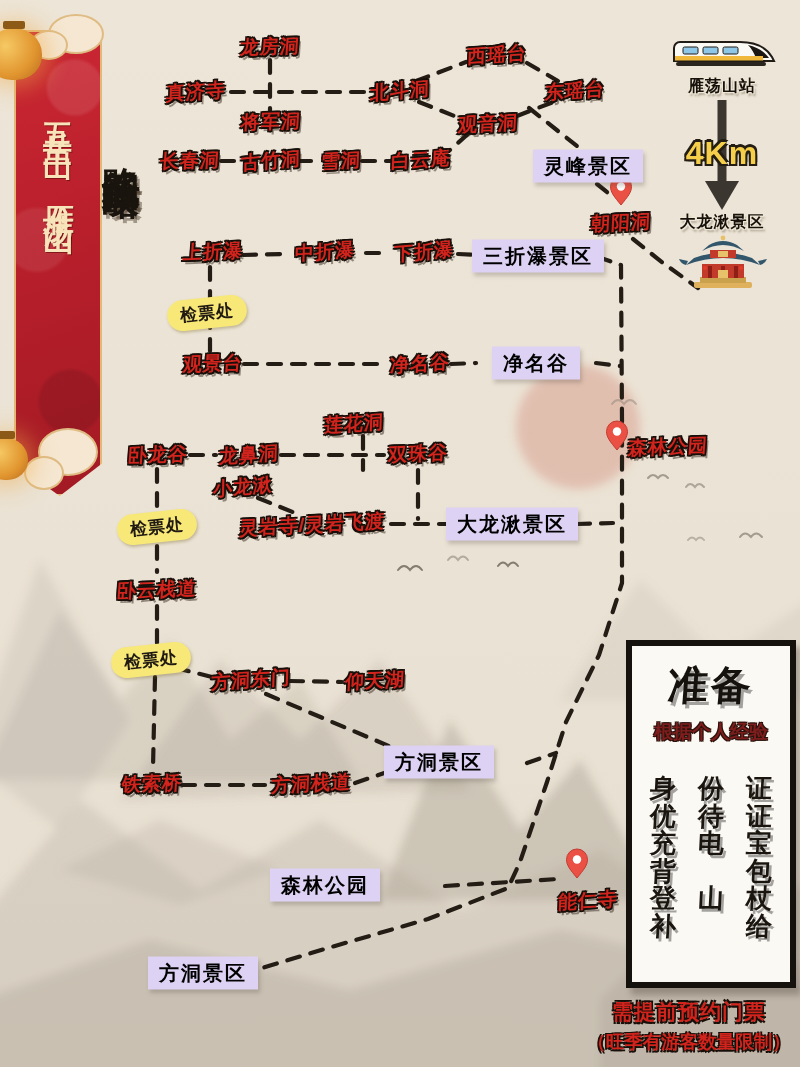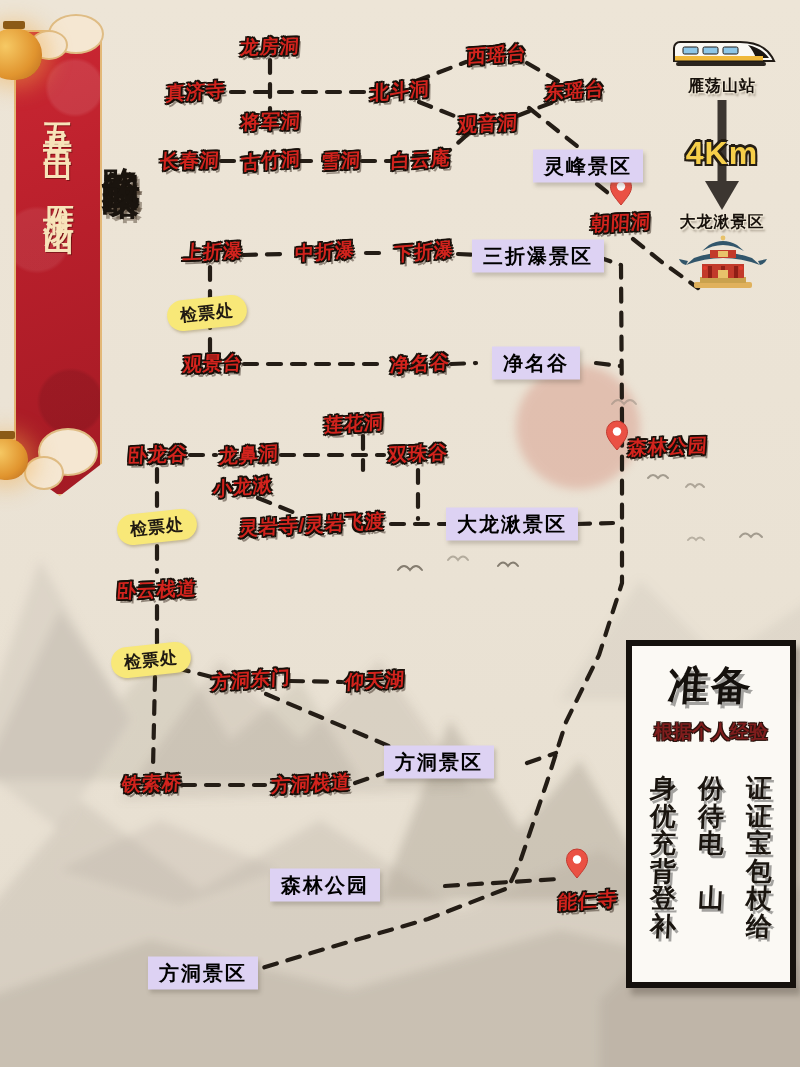--- a/index.html
+++ b/index.html
@@ -304,14 +304,18 @@
           <span>山</span>
           <span>杖</span>
         </div>
         <div class="prep-item">
           <span>补</span>
           <span>给</span>
         </div>
       </div>
   </section>
 
+  <div class="footer">
+    <div class="f1">需提前预约门票</div>
+    <div class="f2">（旺季有游客数量限制）</div>
+  </div>
 
 </div>
 
 </body></html>

